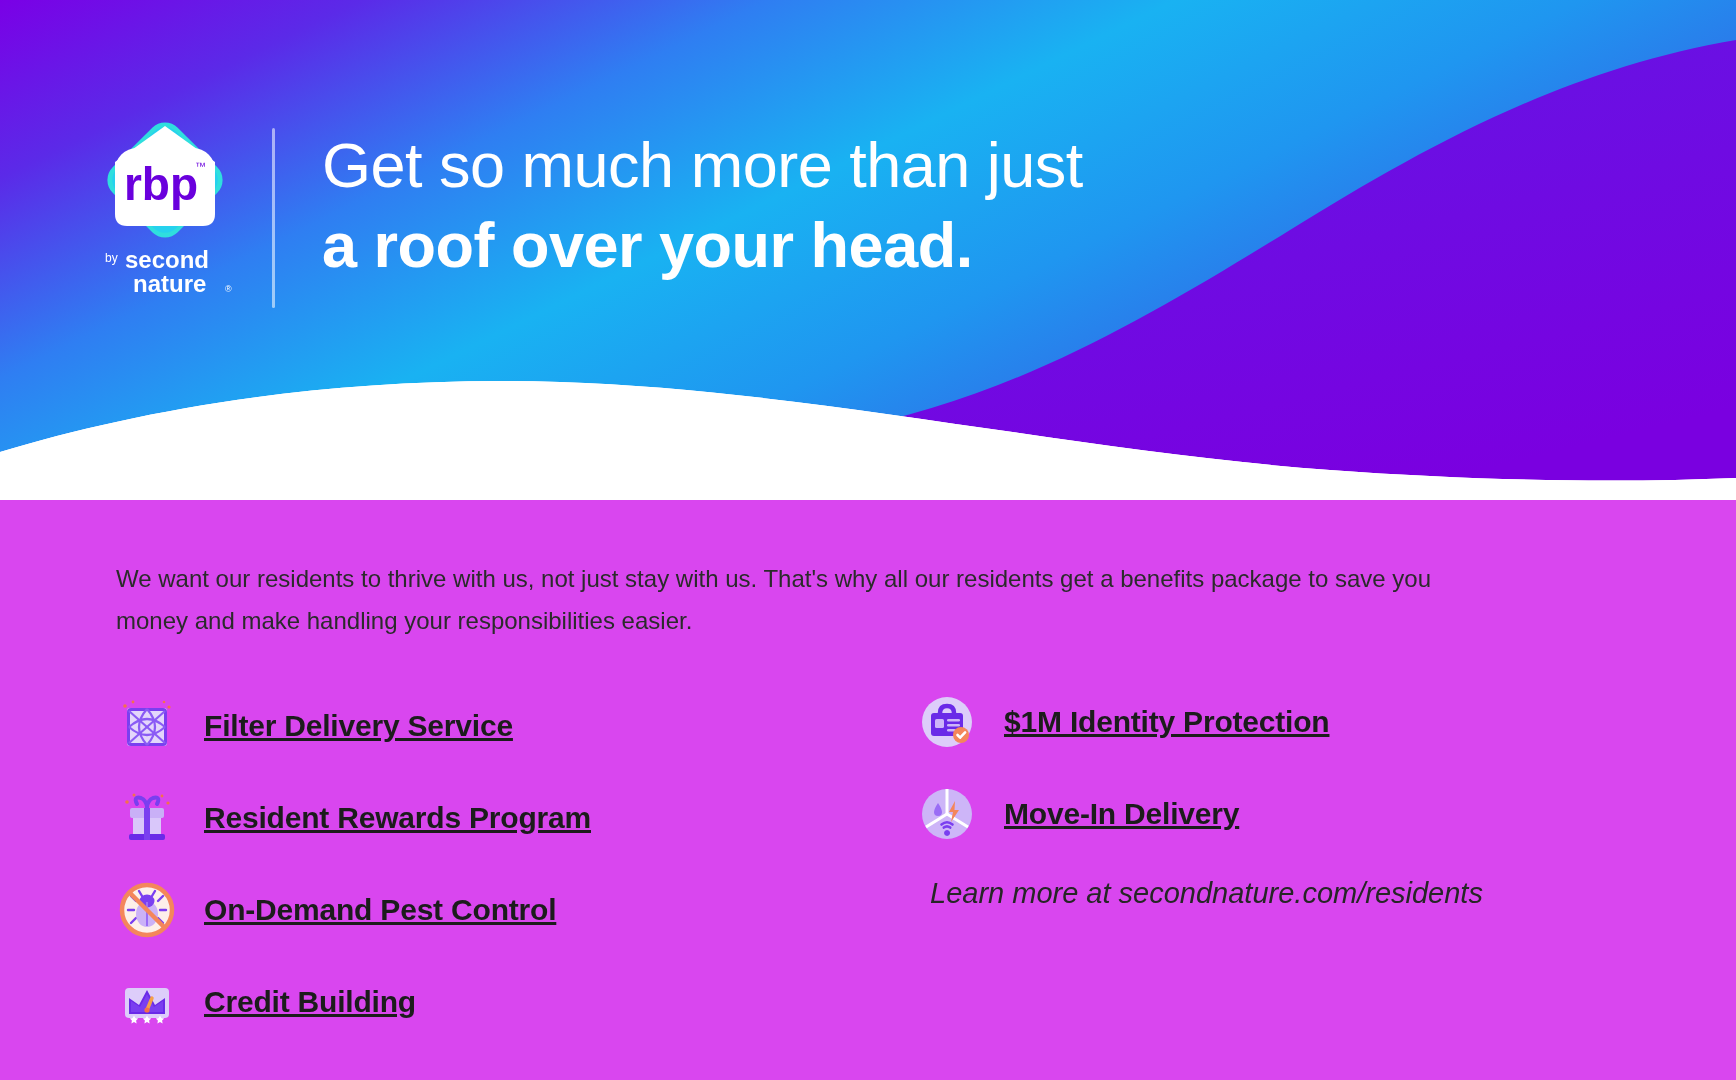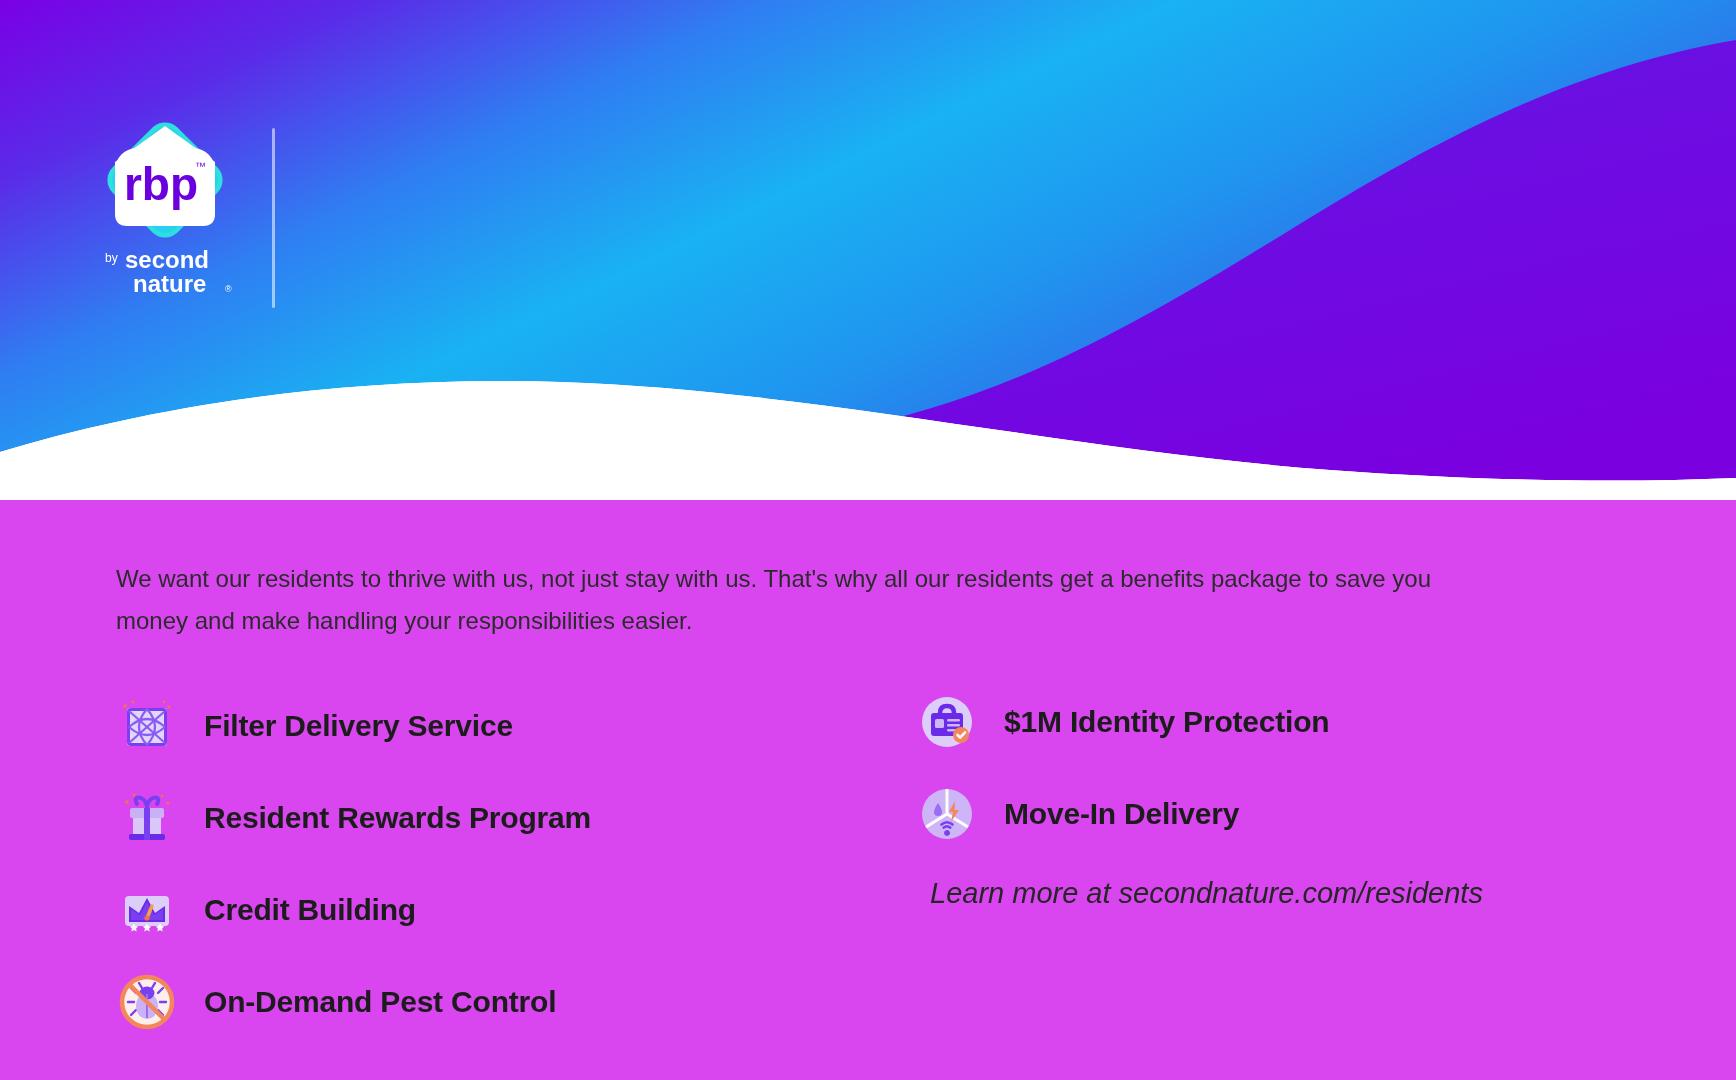--- a/index.html
+++ b/index.html
@@ -40,21 +40,21 @@
     font-size:24px;line-height:42px;color:#2b2b2b;font-weight:400;
   }
 
   
   .col-left{position:absolute;left:116px;top:680px;width:700px;}
   .col-right{position:absolute;left:916px;top:676px;width:760px;}
   .benefit{display:flex;align-items:center;height:92px;}
   .benefit .ico{width:62px;height:62px;flex:0 0 62px;margin-right:26px;
     display:flex;align-items:center;justify-content:center;}
   .benefit .lbl{font-size:30px;font-weight:700;color:#1c1c1c;letter-spacing:-0.2px;
-    white-space:nowrap;}
+    white-space:nowrap;text-decoration:underline;}
 
   
   .learn{
     position:absolute;left:930px;top:877px;
     font-size:29px;font-style:italic;color:#262626;white-space:nowrap;
     font-family:"Liberation Sans","DejaVu Sans",sans-serif;
   }
 
   
   .doors{position:absolute;left:925px;top:940px;width:290px;height:95px;}
@@ -127,20 +127,24 @@
         <text x="2" y="16" font-family="Liberation Sans, sans-serif" font-size="12" fill="#ffffff">by</text>
         <text x="22" y="22" font-family="Liberation Sans, sans-serif" font-size="24" font-weight="700" fill="#ffffff">second</text>
         <text x="30" y="46" font-family="Liberation Sans, sans-serif" font-size="24" font-weight="700" fill="#ffffff">nature</text>
         <text x="122" y="46" font-family="Liberation Sans, sans-serif" font-size="9" fill="#ffffff">®</text>
       </svg>
     </div>
   </div>
 
   <div class="logo-divider"></div>
 
+  <div class="headline">
+    <div class="l1">Get so much more than just</div>
+    <div class="l2">a roof over your head.</div>
+  </div>
 
   <div class="intro">We want our residents to thrive with us, not just stay with us. That's why all our residents get a benefits package to save you money and make handling your responsibilities easier.</div>
 
   <div class="col-left">
 
     <div class="benefit">
       <span class="ico">
         <svg width="56" height="56" viewBox="0 0 56 56" xmlns="http://www.w3.org/2000/svg">
           <rect x="8" y="10" width="40" height="38" rx="3" fill="#e3d6fb"></rect>
           <rect x="9.5" y="11.5" width="37" height="35" rx="2.5" fill="none" stroke="#7a3ff0" stroke-width="3"></rect>
@@ -178,38 +182,20 @@
             <circle cx="15" cy="5" r="1.5"></circle>
               <circle cx="43" cy="6" r="1.4"></circle>
           </g>
         </svg>
       </span>
       <span class="lbl">Resident Rewards Program</span>
     </div>
 
     <div class="benefit">
       <span class="ico">
-        <svg width="56" height="56" viewBox="0 0 56 56" xmlns="http://www.w3.org/2000/svg">
-          <rect x="6" y="14" width="44" height="30" rx="4" fill="#ddcdfa"></rect>
-          <path d="M10 40 L10 24 L20 31 L28 16 L36 31 L46 24 L46 40 Z" fill="#6a2ae8"></path>
-          <path d="M12 38 L12 27 L21 33 L28 20 L35 33 L44 27 L44 38 Z" fill="#7a3ff0"></path>
-          <path d="M28 36 L33 24" stroke="#f4a04a" stroke-width="3.5" stroke-linecap="round"></path>
-          <circle cx="28" cy="36" r="2.6" fill="#f4704a"></circle>
-          <g fill="#ffffff">
-            <path d="M15 41.5 l1.3 2.6 2.9.4-2.1 2 .5 2.9-2.6-1.4-2.6 1.4.5-2.9-2.1-2 2.9-.4z"></path>
-            <path d="M28 41.5 l1.3 2.6 2.9.4-2.1 2 .5 2.9-2.6-1.4-2.6 1.4.5-2.9-2.1-2 2.9-.4z"></path>
-            <path d="M41 41.5 l1.3 2.6 2.9.4-2.1 2 .5 2.9-2.6-1.4-2.6 1.4.5-2.9-2.1-2 2.9-.4z"></path>
-          </g>
-        </svg>
-      </span>
-      <span class="lbl">Credit Building</span>
-    </div>
-
-    <div class="benefit">
-      <span class="ico">
         <svg width="58" height="58" viewBox="0 0 58 58" xmlns="http://www.w3.org/2000/svg">
           <circle cx="29" cy="29" r="25" fill="#fdf0ea"></circle>
           <g stroke="#7a3ff0" stroke-width="2.4" stroke-linecap="round" fill="none">
             <path d="M18 20 L13 15"></path>
               <path d="M40 20 L45 15"></path>
             <path d="M16 29 L10 29"></path>
               <path d="M42 29 L48 29"></path>
             <path d="M18 37 L13 42"></path>
               <path d="M40 37 L45 42"></path>
             <path d="M24 15 L21 10"></path>
@@ -217,20 +203,38 @@
           </g>
           <ellipse cx="29" cy="33" rx="11" ry="13" fill="#cbb2f7"></ellipse>
           <ellipse cx="29" cy="20" rx="7.5" ry="6.5" fill="#7a3ff0"></ellipse>
           <path d="M29 21 L29 45" stroke="#9a6df5" stroke-width="2"></path>
           <circle cx="29" cy="29" r="25" fill="none" stroke="#f4865b" stroke-width="4.5"></circle>
           <path d="M12 12 L46 46" stroke="#f4865b" stroke-width="4.5" stroke-linecap="round"></path>
         </svg>
       </span>
       <span class="lbl">On-Demand Pest Control</span>
     </div>
+
+    <div class="benefit">
+      <span class="ico">
+        <svg width="56" height="56" viewBox="0 0 56 56" xmlns="http://www.w3.org/2000/svg">
+          <rect x="6" y="14" width="44" height="30" rx="4" fill="#ddcdfa"></rect>
+          <path d="M10 40 L10 24 L20 31 L28 16 L36 31 L46 24 L46 40 Z" fill="#6a2ae8"></path>
+          <path d="M12 38 L12 27 L21 33 L28 20 L35 33 L44 27 L44 38 Z" fill="#7a3ff0"></path>
+          <path d="M28 36 L33 24" stroke="#f4a04a" stroke-width="3.5" stroke-linecap="round"></path>
+          <circle cx="28" cy="36" r="2.6" fill="#f4704a"></circle>
+          <g fill="#ffffff">
+            <path d="M15 41.5 l1.3 2.6 2.9.4-2.1 2 .5 2.9-2.6-1.4-2.6 1.4.5-2.9-2.1-2 2.9-.4z"></path>
+            <path d="M28 41.5 l1.3 2.6 2.9.4-2.1 2 .5 2.9-2.6-1.4-2.6 1.4.5-2.9-2.1-2 2.9-.4z"></path>
+            <path d="M41 41.5 l1.3 2.6 2.9.4-2.1 2 .5 2.9-2.6-1.4-2.6 1.4.5-2.9-2.1-2 2.9-.4z"></path>
+          </g>
+        </svg>
+      </span>
+      <span class="lbl">Credit Building</span>
+    </div>
   </div>
 
   <div class="col-right">
 
     <div class="benefit">
       <span class="ico">
         <svg width="58" height="58" viewBox="0 0 58 58" xmlns="http://www.w3.org/2000/svg">
           <circle cx="29" cy="29" r="25" fill="#ddcdfa"></circle>
           <path d="M22 20 Q22 13 29 13 Q36 13 36 20" fill="none" stroke="#6a2ae8" stroke-width="4.5"></path>
           <rect x="13" y="20" width="32" height="23" rx="3" fill="#6a2ae8"></rect>

